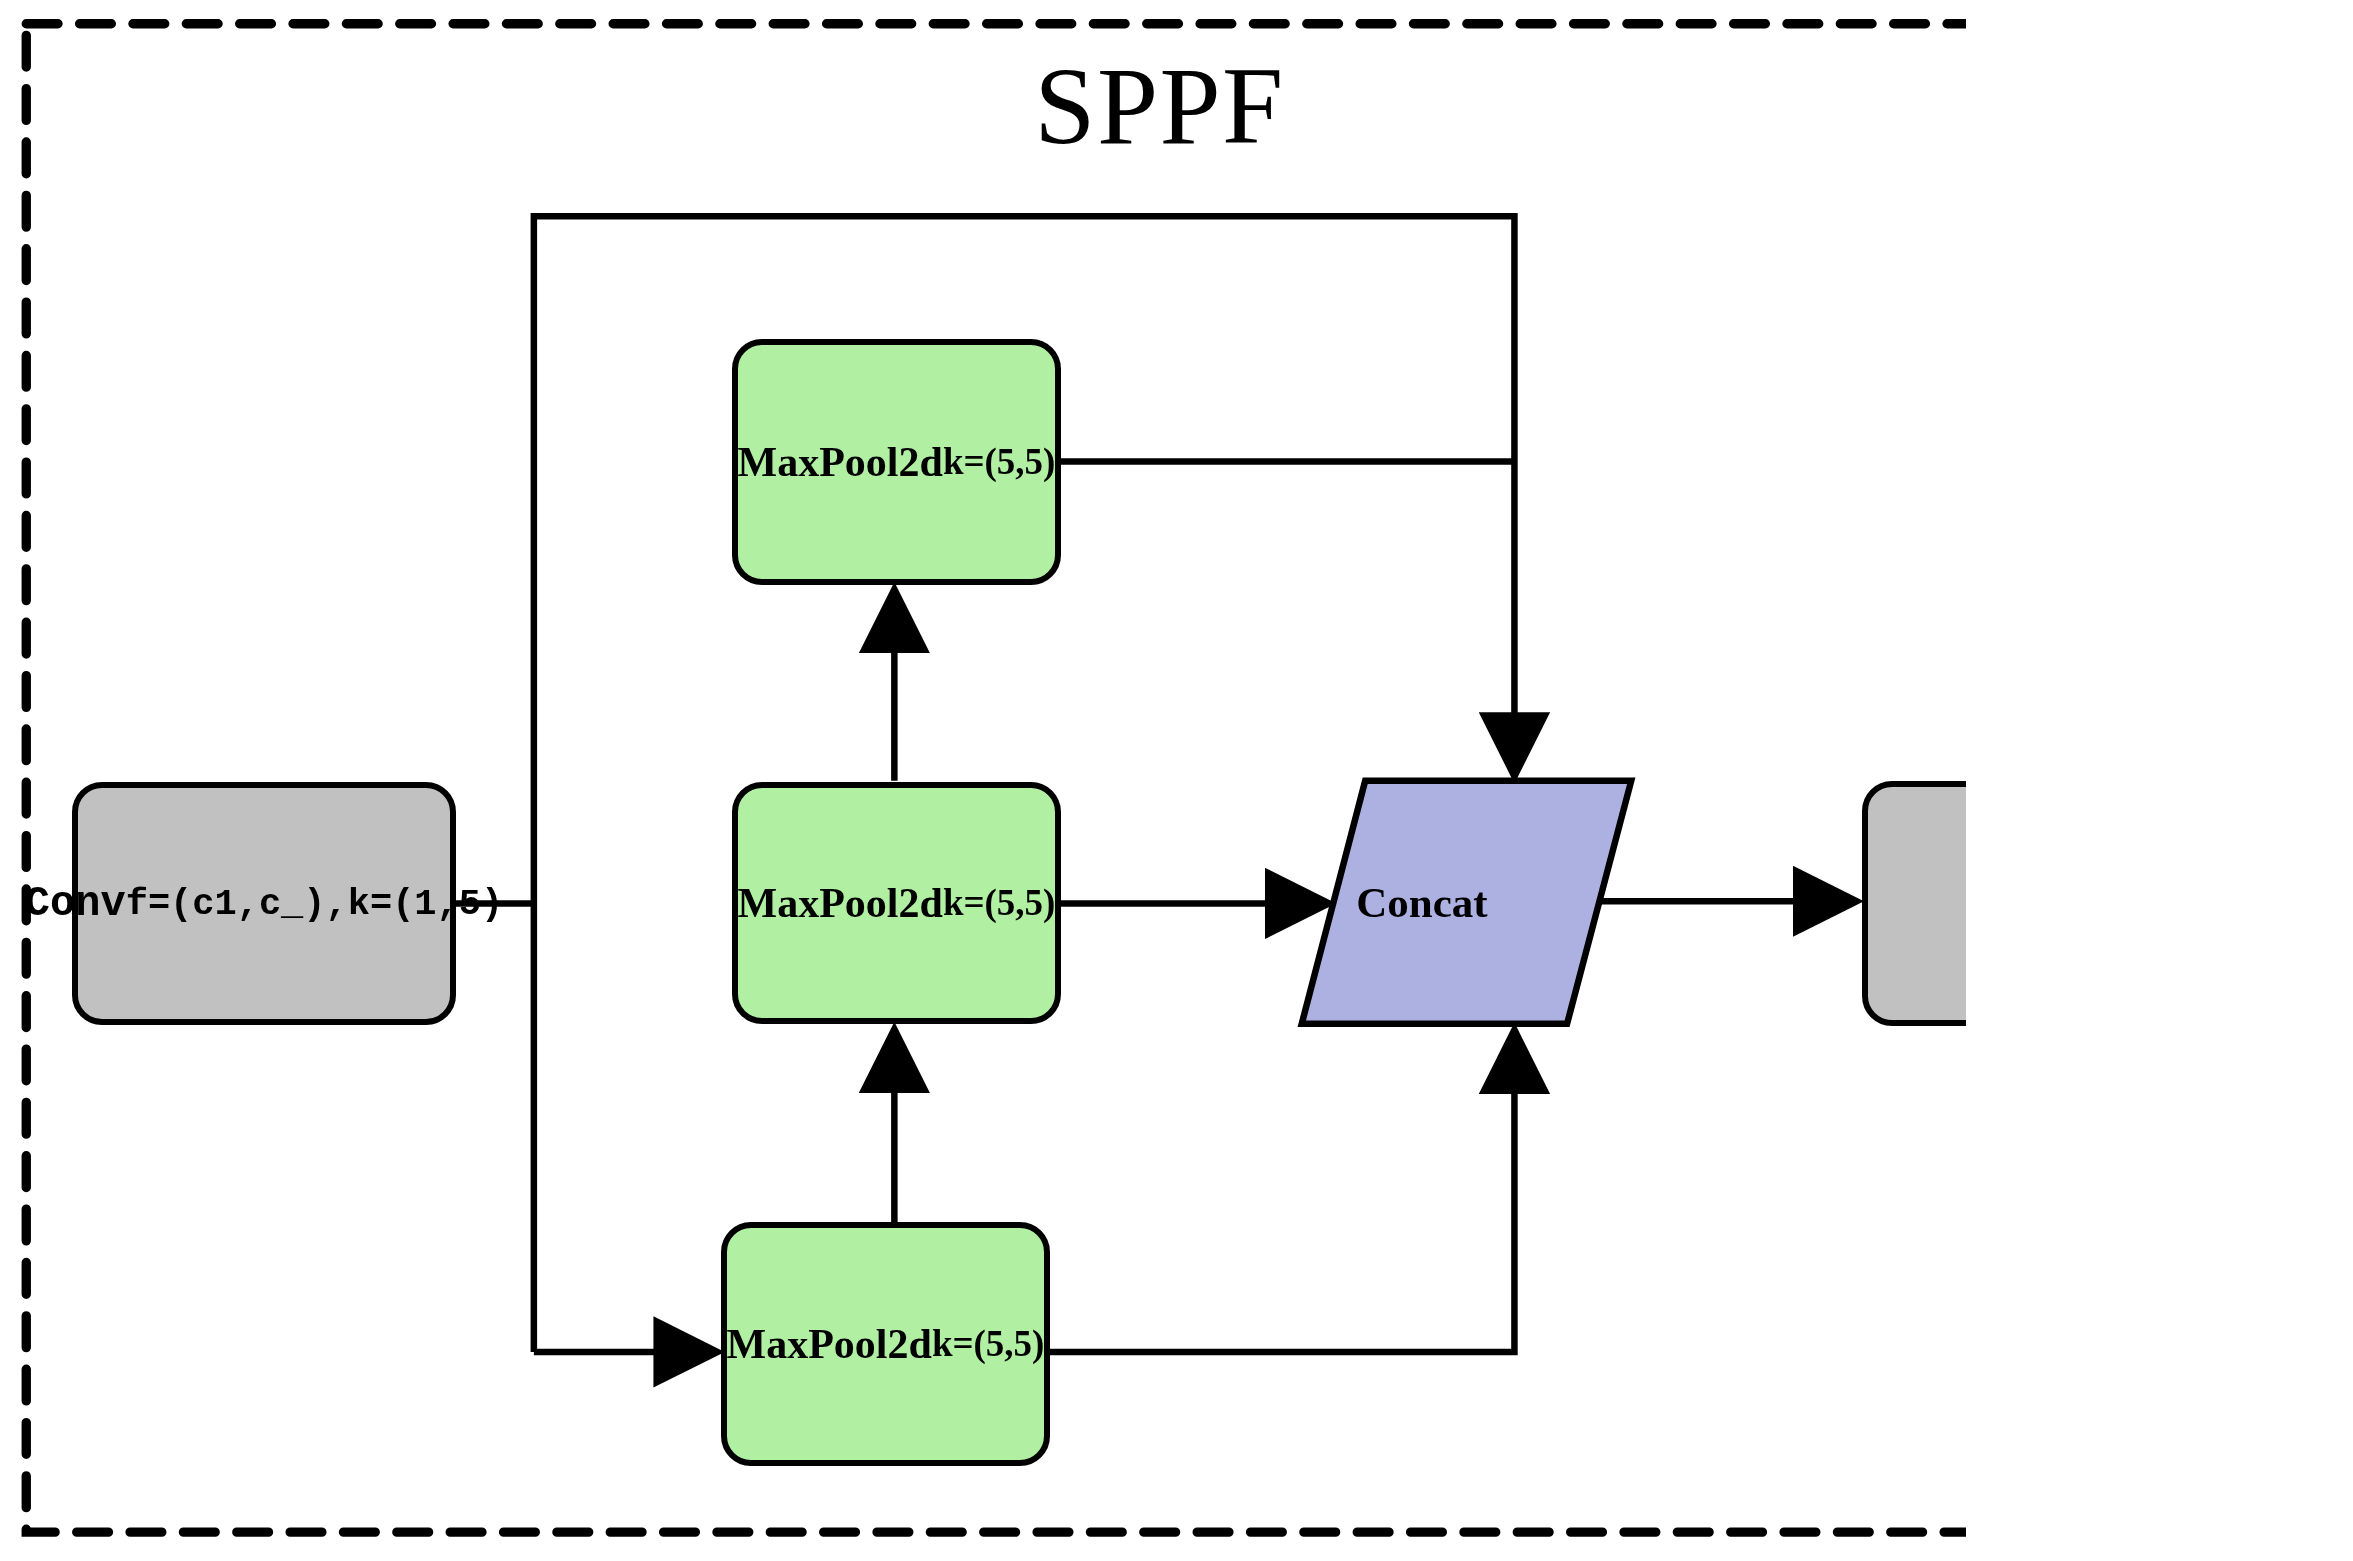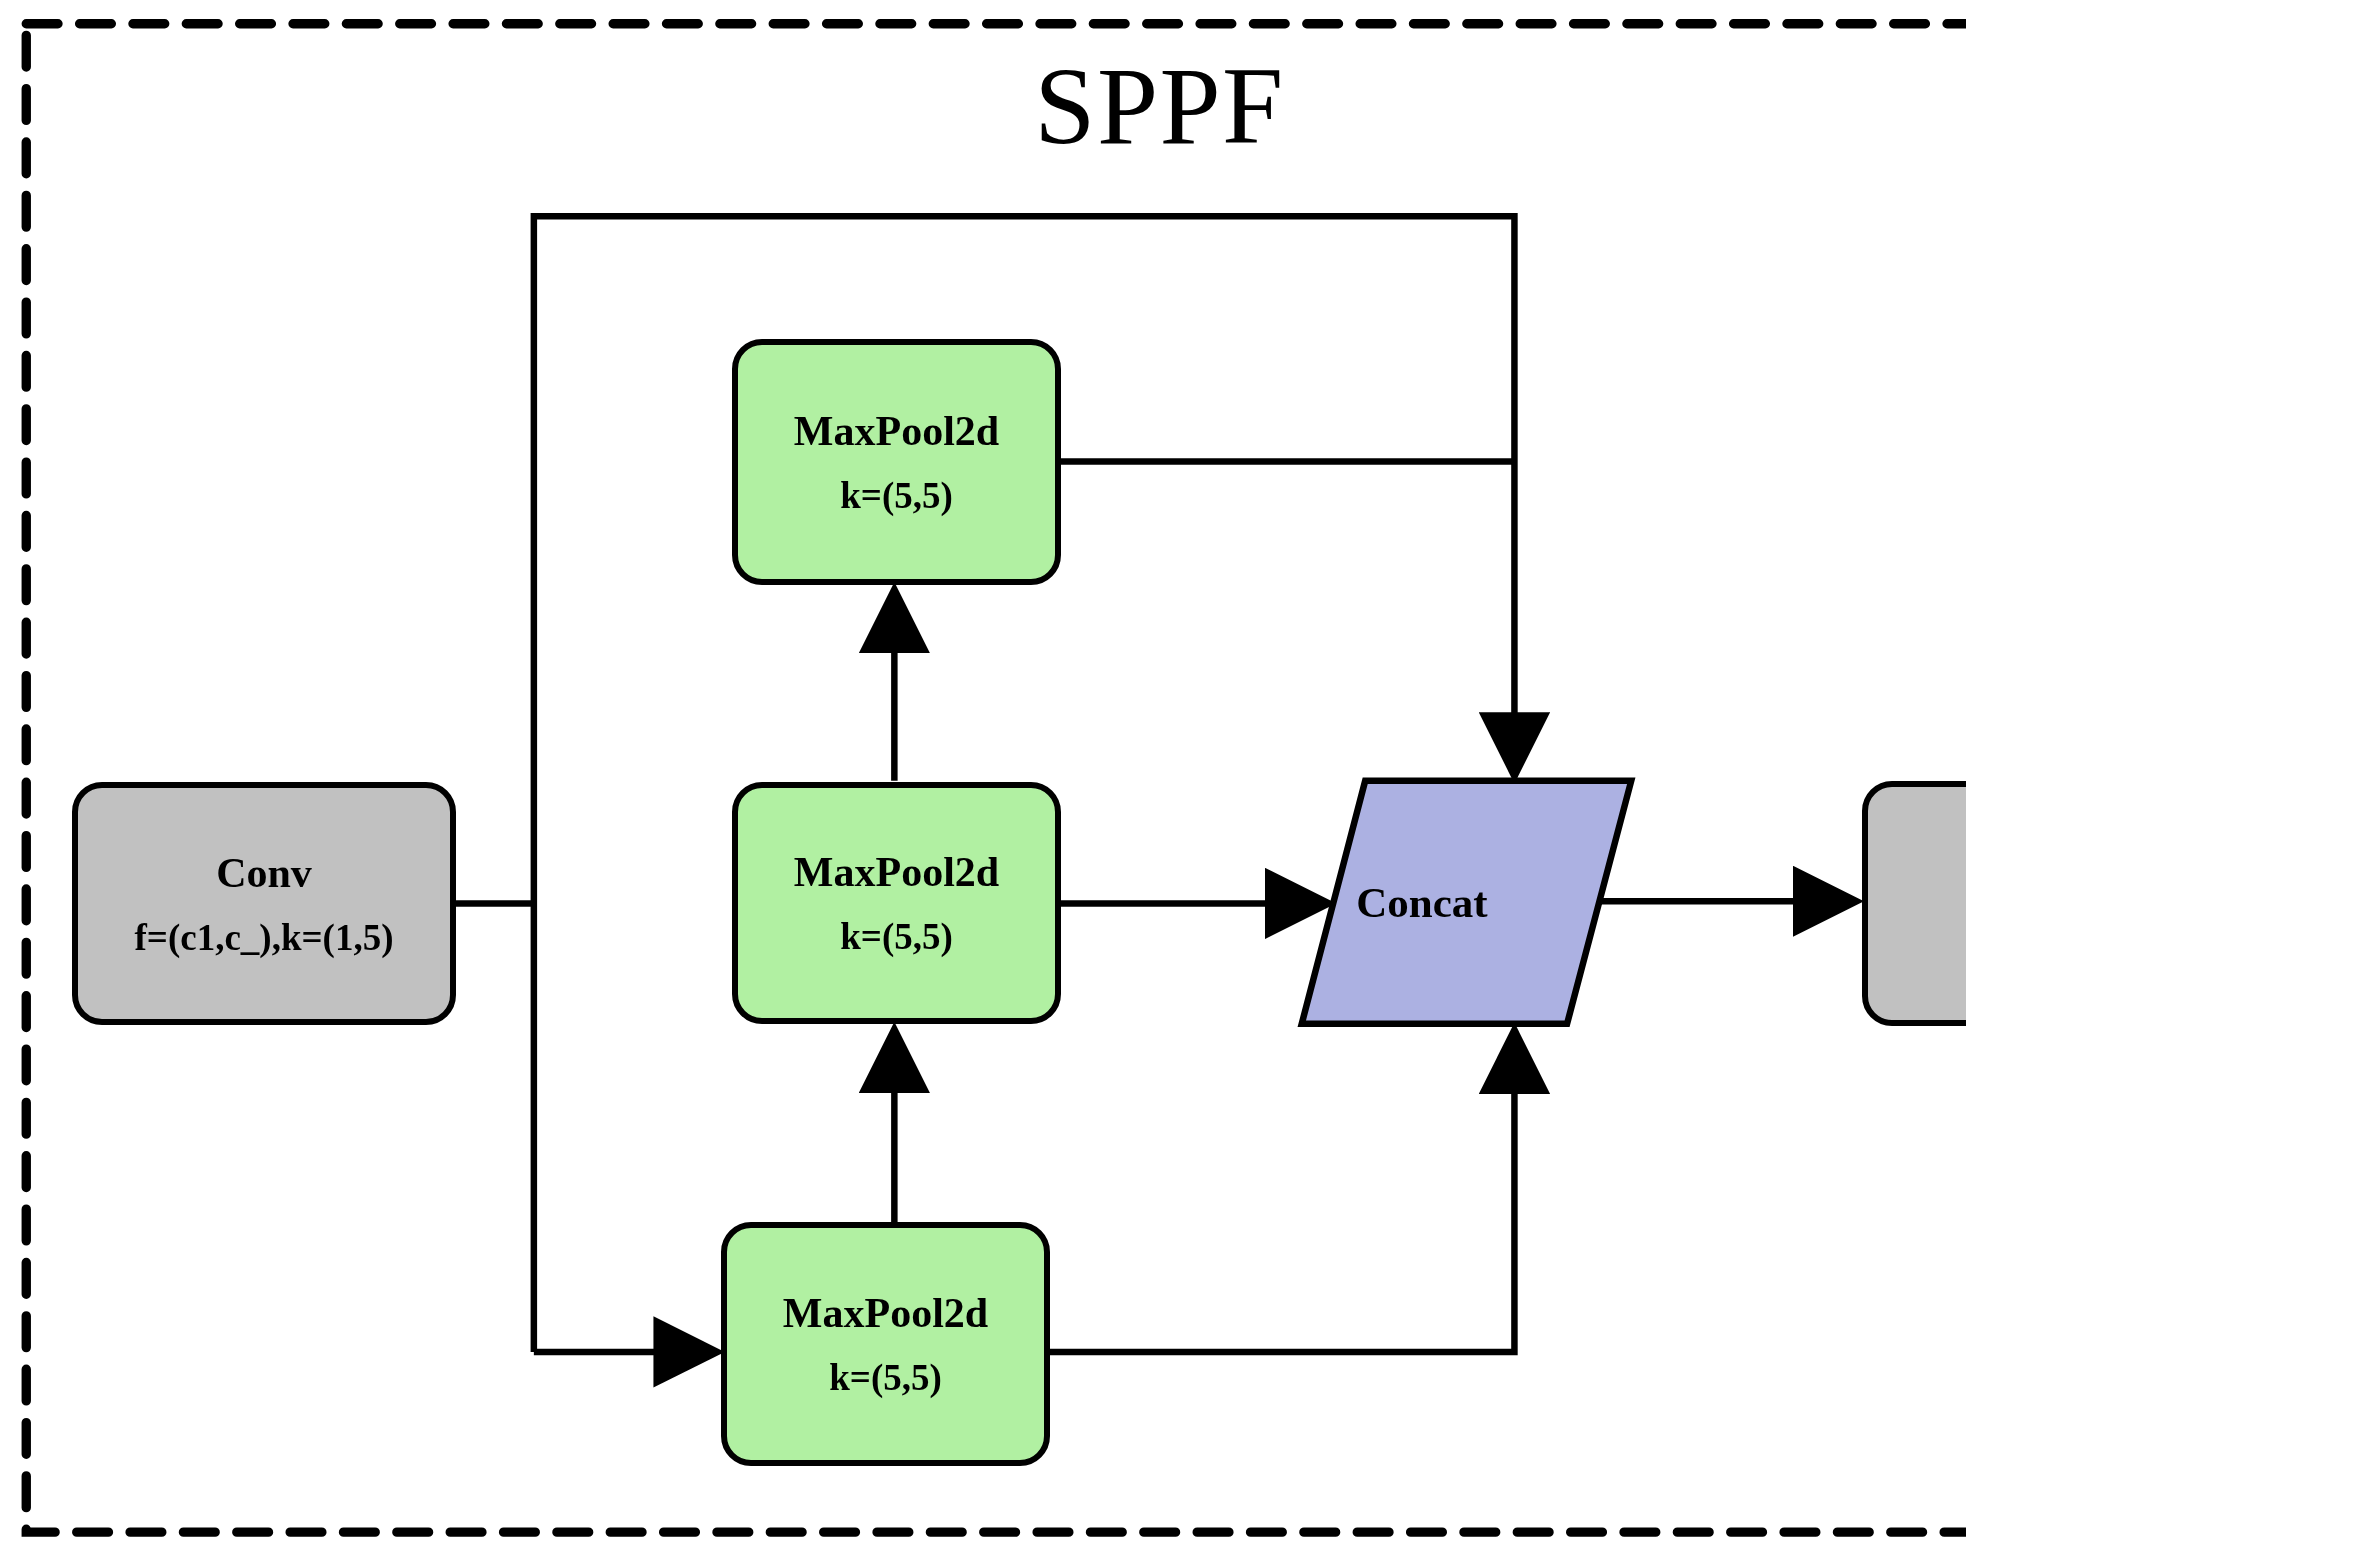--- a/index.html
+++ b/index.html
@@ -34,30 +34,30 @@
     color:var(--line-black);
     letter-spacing:1.4px;
     white-space:nowrap;
   }
   .node{
     position:absolute;
     box-sizing:border-box;
     border:6.5px solid var(--line-black);
     border-radius:30px;
     display:flex;
-    flex-direction:column;
+    flex-direction:row;
     align-items:center;
     justify-content:center;
     text-align:center;
     color:var(--line-black);
     font-weight:bold;
   }
   .node .l1{font-size:42px;line-height:68px;white-space:nowrap;}
   .node .l2{font-size:37px;line-height:62px;white-space:nowrap;}
-  .node.gray{background:var(--box-gray);}
+  .node.gray{background:var(--box-gray);font-family:Liberation Mono, monospace;}
   .node.green{background:var(--pool-green);}
   .node.conv-in{left:72px;top:782px;width:384px;height:243px;}
   .node.mp-top{left:732px;top:339px;width:329px;height:246px;}
   .node.mp-mid{left:732px;top:782px;width:329px;height:242px;}
   .node.mp-bot{left:721px;top:1222px;width:329px;height:244px;}
   .node.conv-out{left:1862px;top:781px;width:412px;height:245px;}
   .concat-label{
     position:absolute;
     left:1314px;
     top:862px;

